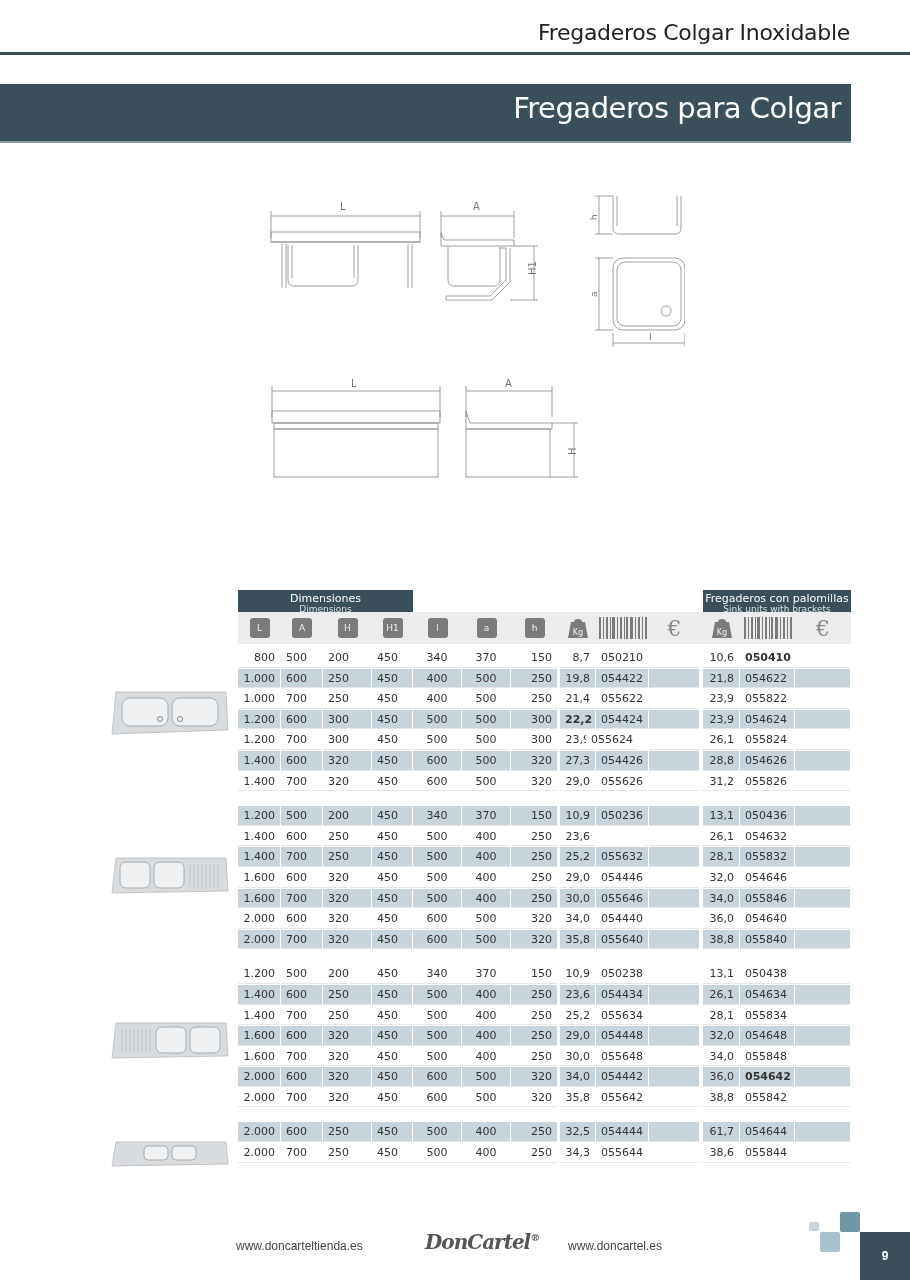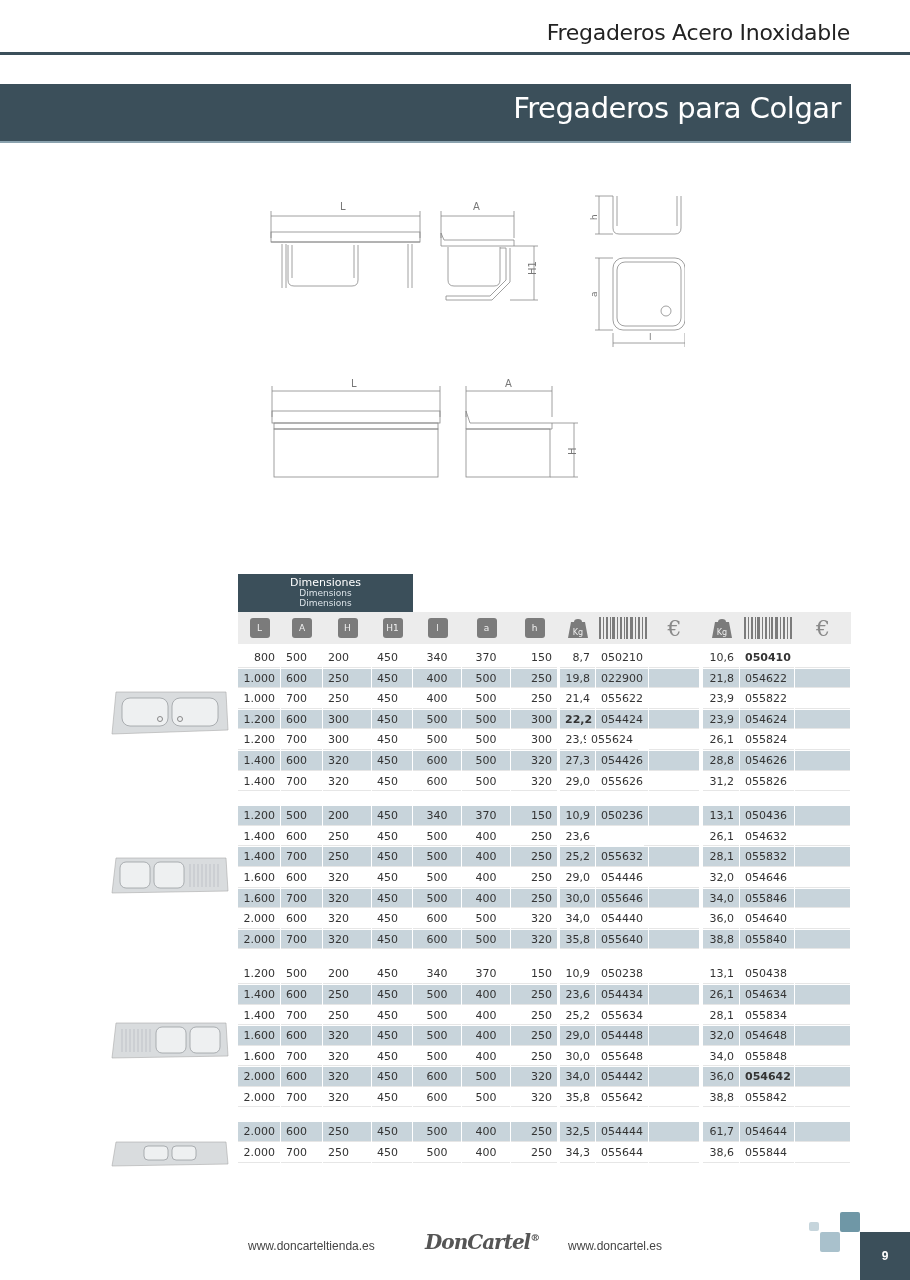--- a/index.html
+++ b/index.html
@@ -23,21 +23,21 @@
   }
 
   
   .drawing { position: absolute; }
   .drawing svg { display: block; }
 
   
   .spec-table { position: absolute; left: 238px; top: 574px; width: 613px; }
   .thead { position: relative; height: 38px; }
   .th-group {
-    position: absolute; top: 0; height: 38px; background: #3b4f5a; color: #fff;
+    position: absolute; top: 16px; height: 38px; background: #3b4f5a; color: #fff;
     text-align: center; line-height: 1;
   }
   .th-group .t1 { display: block; font-size: 11px; padding-top: 3px; }
   .th-group .t2 { display: block; font-size: 9px; color: #dbe3e8; margin-top: 1px; }
   .th-group .t3 { display: block; font-size: 9px; color: #dbe3e8; margin-top: 1px; }
 
   .iconrow { position: relative; height: 32px; background: #ececec; }
   .icell { position: absolute; top: 0; height: 32px; display: flex; align-items: center; justify-content: center; }
   .badge {
     width: 20px; height: 20px; border-radius: 3px; background: #7b7b7b; color: #f0f0f0;
@@ -65,21 +65,21 @@
   .deco { position: absolute; border-radius: 2px; }
   .page-num-box {
     position: absolute; left: 860px; top: 1232px; width: 50px; height: 48px; background: #3b4f5a;
     color: #fff; font-size: 12px; font-weight: bold; display: flex; align-items: center; justify-content: center;
     font-family: "Liberation Sans", sans-serif;
   }
 </style>
 </head>
 <body>
 
-<div class="top-title">Fregaderos Acero Inoxidable</div>
+<div class="top-title">Fregaderos Colgar Inoxidable</div>
 <div class="top-rule"></div>
 <div class="banner">
   <div class="banner-title">Fregaderos para Colgar</div>
 </div>
 
 <div class="drawing" style="left:268px;top:200px;">
   <svg width="160" height="105" viewBox="0 0 160 105">
     <g stroke="#888" fill="none" stroke-width="0.8">
       <line x1="3" y1="16" x2="152" y2="16"></line>
         <line x1="3" y1="11" x2="3" y2="38"></line>
@@ -170,20 +170,25 @@
     </g>
   </svg>
 </div>
 
 <div class="spec-table">
   <div class="thead">
     <div class="th-group" style="left:0;width:175px;">
       <span class="t1">Dimensiones</span>
       <span class="t2">Dimensions</span>
       <span class="t3">Dimensions</span>
+    </div>
+    <div class="th-group" style="left:465px;width:148px;">
+      <span class="t1">Fregaderos con palomillas</span>
+      <span class="t2">Sink units with brackets</span>
+      <span class="t3">Éviers avec barres de fixation</span>
     </div>
   </div>
 
   <div class="iconrow">
     <div class="icell" style="left:0;width:43px;">
         <span class="badge">L</span>
       </div>
     <div class="icell" style="left:43px;width:42px;">
         <span class="badge">A</span>
       </div>
@@ -283,21 +288,21 @@
         </div>
         <div class="row alt">
           <div class="c r" style="left: 0px; width: 42px;">1.000</div>
           <div class="c l" style="left: 43px; width: 41px;">600</div>
           <div class="c l" style="left: 85px; width: 48px;">250</div>
           <div class="c l" style="left: 134px; width: 40px;">450</div>
           <div class="c ctr" style="left: 175px; width: 48px;">400</div>
           <div class="c ctr" style="left: 224px; width: 48px;">500</div>
           <div class="c r" style="left: 273px; width: 46px;">250</div>
           <div class="c r" style="left: 322px; width: 35px;">19,8</div>
-          <div class="c l" style="left: 358px; width: 52px;">022900</div>
+          <div class="c l" style="left: 358px; width: 52px;">054422</div>
           <div class="c l" style="left: 411px; width: 50px;"></div>
           <div class="c r" style="left: 465px; width: 36px;">21,8</div>
           <div class="c l" style="left: 502px; width: 54px;">054622</div>
           <div class="c l" style="left: 557px; width: 55px;"></div>
         </div>
         <div class="row">
           <div class="c r" style="left: 0px; width: 42px;">1.000</div>
           <div class="c l" style="left: 43px; width: 41px;">700</div>
           <div class="c l" style="left: 85px; width: 48px;">250</div>
           <div class="c l" style="left: 134px; width: 40px;">450</div>
@@ -665,20 +670,20 @@
   </svg>
 </div>
 <div class="product-img" style="left:110px;top:1140px;width:120px;height:28px;">
   <svg width="120" height="28" viewBox="0 0 120 28">
     <path d="M6 2 L116 2 L118 24 L2 26 Z" fill="#d9dcde" stroke="#aaa" stroke-width="0.6"></path>
     <rect x="34" y="6" width="24" height="14" rx="4" fill="#eef0f1" stroke="#9a9ea2" stroke-width="0.8"></rect>
     <rect x="62" y="6" width="24" height="14" rx="4" fill="#eef0f1" stroke="#9a9ea2" stroke-width="0.8"></rect>
   </svg>
 </div>
 
-<div class="footer-link" style="left:248px;">www.doncarteltienda.es</div>
+<div class="footer-link" style="left:236px;">www.doncarteltienda.es</div>
 <div class="logo"><span>DonCartel</span><sup>®</sup></div>
 <div class="footer-link" style="left:568px;">www.doncartel.es</div>
 
 <div class="deco" style="left:809px;top:1222px;width:10px;height:9px;background:#c6d5dc;"></div>
 <div class="deco" style="left:820px;top:1232px;width:20px;height:20px;background:#a9c1cc;"></div>
 <div class="deco" style="left:840px;top:1212px;width:20px;height:20px;background:#6f97a6;"></div>
 <div class="page-num-box">9</div>
 
 </body></html>

